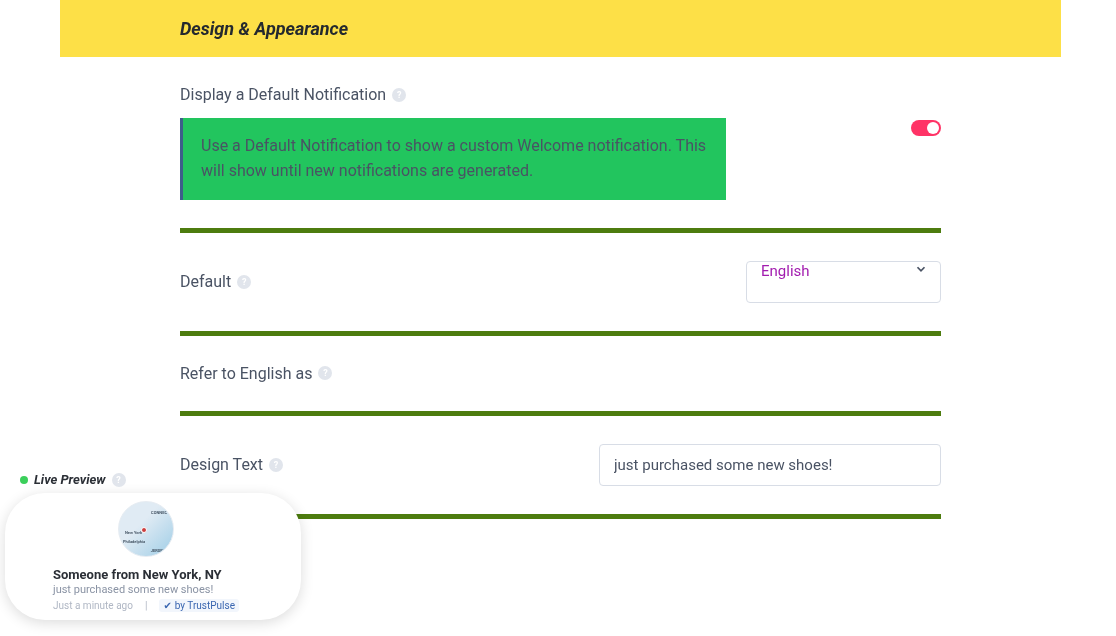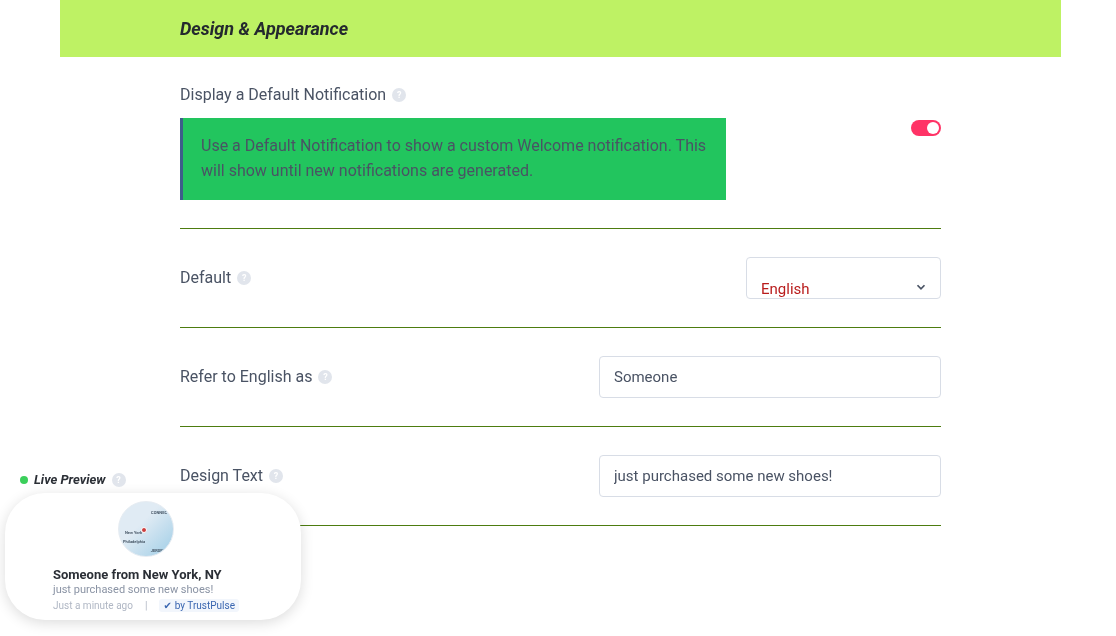--- a/index.html
+++ b/index.html
@@ -13,34 +13,34 @@
     }
     .panel {
       position: absolute;
       left: 60px;
       right: 55px;
       top: 0;
       bottom: 0;
       background: #fff;
     }
     .section-header {
-      background: #bef264;
+      background: #fde047;
       padding: 18px 120px;
     }
     .section-header h2 {
       font-style: italic;
       font-weight: 700;
       font-size: 18px;
       color: #24292e;
     }
     .settings-body {
       padding: 0 120px;
     }
     .setting-group {
-      border-bottom: 1px solid #4d7c0f;
+      border-bottom: 5px solid #4d7c0f;
       padding: 28px 0;
     }
     .setting-label {
       color: #4a5364;
       font-size: 16px;
       display: inline-flex;
       align-items: center;
       gap: 6px;
     }
     .help-icon {
@@ -97,23 +97,23 @@
       align-items: center;
       gap: 20px;
     }
     .select-box {
       position: relative;
       flex: 0 0 195px;
       border: 1px solid #d8dde6;
       border-radius: 4px;
       height: 42px;
       display: flex;
-      align-items: flex-end;
+      align-items: flex-start;
       padding: 0 14px;
-      color: #b91c1c;
+      color: #a21caf;
       font-size: 15px;
       cursor: pointer;
       background: #fff;
     }
     .select-chevron {
       position: absolute;
       right: 12px;
       color: #4a5364;
     }
     .text-input {
@@ -227,21 +227,20 @@
             </svg>
         </span>
       </div>
     </div>
 
     <div class="setting-group row-flex">
       <div class="setting-label">
         <span>Refer to English as</span>
         <span class="help-icon">?</span>
       </div>
-      <input class="text-input" type="text" value="Someone" style="">
     </div>
 
     <div class="setting-group row-flex">
       <div class="setting-label">
         <span>Design Text</span>
         <span class="help-icon">?</span>
       </div>
       <input class="text-input" type="text" value="just purchased some new shoes!" style="">
     </div>
 

